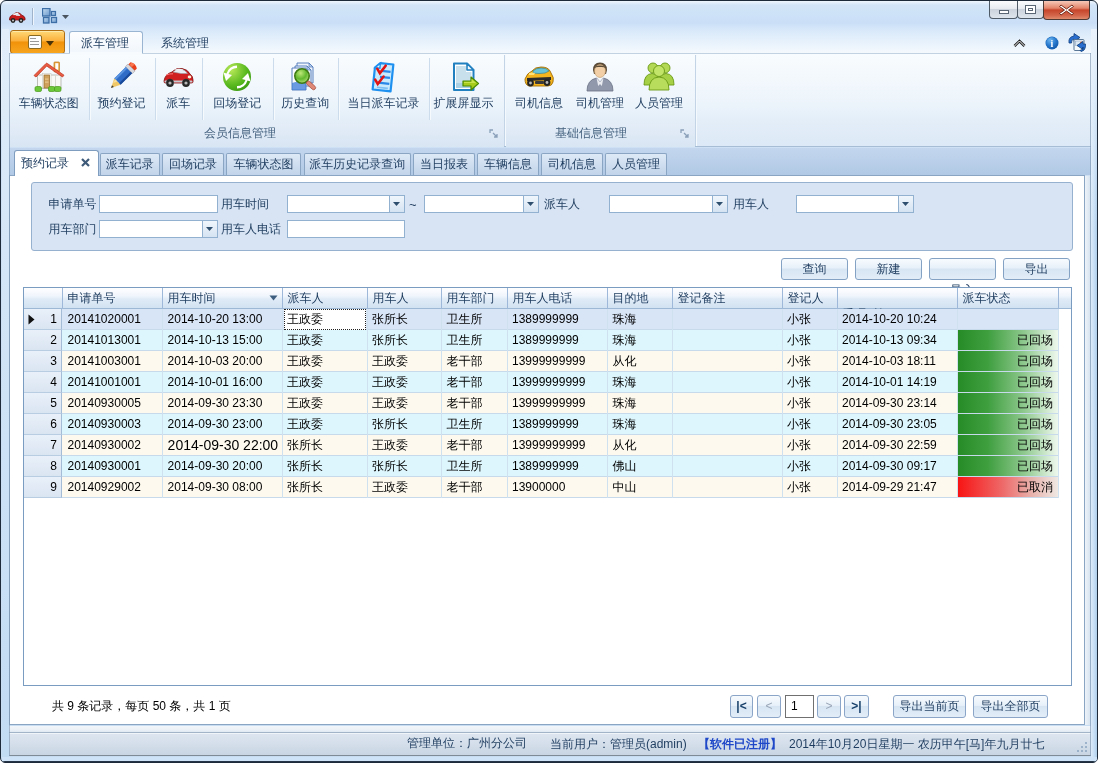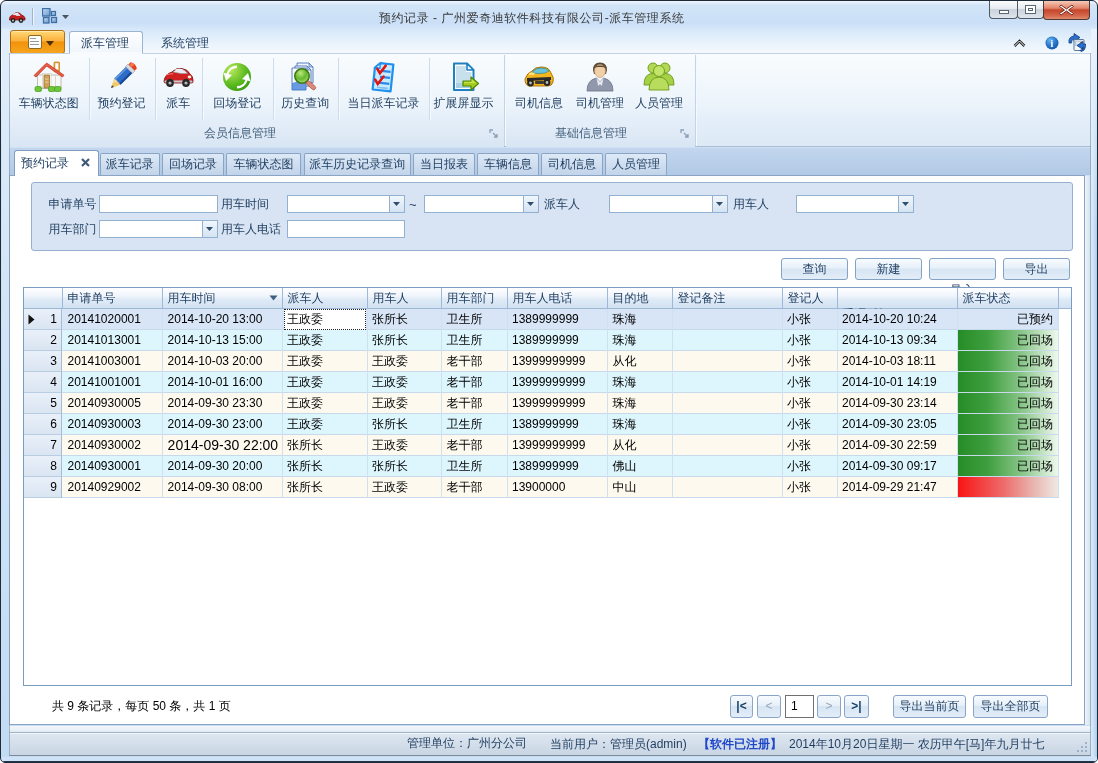--- a/index.html
+++ b/index.html
@@ -26,21 +26,20 @@
         </linearGradient>
       </defs>
 <rect x="0.5" y="0.5" width="7.5" height="7.5" fill="url(#qg)" stroke="#3e6ea6" stroke-width="1.3"></rect>
 <rect x="9.5" y="3.5" width="4" height="4" fill="url(#qg)" stroke="#3e6ea6" stroke-width="1.2"></rect>
 <rect x="1.5" y="9.5" width="5.5" height="5.5" fill="url(#qg)" stroke="#3e6ea6" stroke-width="1.3"></rect>
 <rect x="9.5" y="9.5" width="5" height="5" fill="url(#qg)" stroke="#3e6ea6" stroke-width="1.3"></rect>
     </svg>
 <svg style="position:absolute;left:61px;top:14px" width="7" height="4" viewBox="0 0 7 4">
       <path d="M0 0 L7 0 L3.5 4 Z" fill="#4a5560"></path>
     </svg>
-<div style="position:absolute;left:378px;top:9.5px;font-size:12px;line-height:15px;color:#3a3a3a;white-space:nowrap;letter-spacing:0.55px;">预约记录 - 广州爱奇迪软件科技有限公司-派车管理系统</div>
 <div style="position:absolute;left:988px;top:0;width:29px;height:18px;border:1px solid #4e5a66;border-top:none;border-radius:0 0 4px 4px;background:linear-gradient(#fbfcfd,#e7ebf0 45%,#ccd3dc 50%,#dfe5ec 100%);"></div>
 <div style="position:absolute;left:998px;top:9px;width:10px;height:4px;background:#fff;border:1px solid #5a6673;"></div>
 <div style="position:absolute;left:1016px;top:0;width:27px;height:18px;border:1px solid #4e5a66;border-top:none;border-radius:0 0 4px 4px;background:linear-gradient(#fbfcfd,#e7ebf0 45%,#ccd3dc 50%,#dfe5ec 100%);"></div>
 <div style="position:absolute;left:1024px;top:4px;width:11px;height:9px;background:#fff;border:1px solid #5a6673;"></div>
 <div style="position:absolute;left:1027px;top:7px;width:5px;height:3px;background:#fff;border:1px solid #5a6673;"></div>
 <div style="position:absolute;left:1042px;top:0;width:47px;height:19px;border:1px solid #4e3a34;border-top:none;border-radius:0 0 4px 4px;background:linear-gradient(#f6c9b8 0,#e3846a 40%,#c6452a 50%,#d3654a 80%,#e08a6c 100%);"></div>
 <svg style="position:absolute;left:1058px;top:3px" width="15" height="12" viewBox="0 0 15 12">
       <path d="M2 1 L7.5 5 L13 1 L14.5 2.5 L9.5 6 L14.5 9.5 L13 11 L7.5 7 L2 11 L0.5 9.5 L5.5 6 L0.5 2.5 Z" fill="#fff" stroke="#6a2010" stroke-width="0.9"></path>
     </svg>
 <div style="position:absolute;left:9px;top:29px;width:55px;height:24px;border:1px solid #b06f12;border-radius:3px;background:linear-gradient(#ffd977 0,#fcb03c 45%,#f1930a 50%,#f7a41f 100%);box-shadow:inset 0 1px 0 #ffe9a8;"></div>
@@ -347,21 +346,20 @@
 <div style="position:absolute;left:1056.7px;top:308px;width:1px;height:21px;background:#cfe0ef;"></div>
 <div style="position:absolute;left:66.5px;top:311.0px;font-size:12px;line-height:15px;color:#000;white-space:nowrap;">20141020001</div>
 <div style="position:absolute;left:166.6px;top:311.0px;font-size:12px;line-height:15px;color:#000;white-space:nowrap;">2014-10-20 13:00</div>
 <div style="position:absolute;left:286px;top:311.0px;font-size:12px;line-height:15px;color:#000;white-space:nowrap;">王政委</div>
 <div style="position:absolute;left:371px;top:311.0px;font-size:12px;line-height:15px;color:#000;white-space:nowrap;">张所长</div>
 <div style="position:absolute;left:445.5px;top:311.0px;font-size:12px;line-height:15px;color:#000;white-space:nowrap;">卫生所</div>
 <div style="position:absolute;left:511px;top:311.0px;font-size:12px;line-height:15px;color:#000;white-space:nowrap;">1389999999</div>
 <div style="position:absolute;left:611.5px;top:311.0px;font-size:12px;line-height:15px;color:#000;white-space:nowrap;">珠海</div>
 <div style="position:absolute;left:786px;top:311.0px;font-size:12px;line-height:15px;color:#000;white-space:nowrap;">小张</div>
 <div style="position:absolute;left:841px;top:311.0px;font-size:12px;line-height:15px;color:#000;white-space:nowrap;">2014-10-20 10:24</div>
-<div style="position:absolute;left:0px;top:311.0px;font-size:12px;line-height:15px;color:#000;white-space:nowrap;width:1052px;text-align:right;">已预约</div>
 <div style="position:absolute;left:282.5px;top:308px;width:82px;height:20.5px;background:#fff;border:1px dotted #222;"></div>
 <div style="position:absolute;left:286px;top:311.0px;font-size:12px;line-height:15px;color:#000;white-space:nowrap;">王政委</div>
 <div style="position:absolute;left:23px;top:329px;width:38px;height:21px;background:linear-gradient(#e9f0f9,#dae5f2);border-right:1px solid #a5bcd6;border-bottom:1px solid #b9cde2;"></div>
 <div style="position:absolute;left:0px;top:332.0px;font-size:12px;line-height:15px;color:#000;white-space:nowrap;width:56px;text-align:right;">2</div>
 <div style="position:absolute;left:61px;top:329px;width:995.7px;height:21px;background:#ddf6fd;border-bottom:1px solid #c6daec;"></div>
 <div style="position:absolute;left:161px;top:329px;width:1px;height:21px;background:#cfe0ef;"></div>
 <div style="position:absolute;left:281px;top:329px;width:1px;height:21px;background:#cfe0ef;"></div>
 <div style="position:absolute;left:366px;top:329px;width:1px;height:21px;background:#cfe0ef;"></div>
 <div style="position:absolute;left:440px;top:329px;width:1px;height:21px;background:#cfe0ef;"></div>
 <div style="position:absolute;left:506px;top:329px;width:1px;height:21px;background:#cfe0ef;"></div>
@@ -549,20 +547,21 @@
 <div style="position:absolute;left:66.5px;top:479.0px;font-size:12px;line-height:15px;color:#000;white-space:nowrap;">20140929002</div>
 <div style="position:absolute;left:166.6px;top:479.0px;font-size:12px;line-height:15px;color:#000;white-space:nowrap;">2014-09-30 08:00</div>
 <div style="position:absolute;left:286px;top:479.0px;font-size:12px;line-height:15px;color:#000;white-space:nowrap;">张所长</div>
 <div style="position:absolute;left:371px;top:479.0px;font-size:12px;line-height:15px;color:#000;white-space:nowrap;">王政委</div>
 <div style="position:absolute;left:445.5px;top:479.0px;font-size:12px;line-height:15px;color:#000;white-space:nowrap;">老干部</div>
 <div style="position:absolute;left:511px;top:479.0px;font-size:12px;line-height:15px;color:#000;white-space:nowrap;">13900000</div>
 <div style="position:absolute;left:611.5px;top:479.0px;font-size:12px;line-height:15px;color:#000;white-space:nowrap;">中山</div>
 <div style="position:absolute;left:786px;top:479.0px;font-size:12px;line-height:15px;color:#000;white-space:nowrap;">小张</div>
 <div style="position:absolute;left:841px;top:479.0px;font-size:12px;line-height:15px;color:#000;white-space:nowrap;">2014-09-29 21:47</div>
 <div style="position:absolute;left:957px;top:476px;width:99.7px;height:20px;background:linear-gradient(90deg,#f81414 0,#ee6a6a 45%,#e8b4ae 75%,#efe9e4 100%);"></div>
+<div style="position:absolute;left:0px;top:479.0px;font-size:12px;line-height:15px;color:#000;white-space:nowrap;width:1052px;text-align:right;">已取消</div>
 <div style="position:absolute;left:51px;top:697.5px;font-size:12px;line-height:15px;color:#000;white-space:nowrap;">共 9 条记录，每页 50 条，共 1 页</div>
 <div style="position:absolute;left:729px;top:694px;width:23px;height:23px;background:linear-gradient(#f7fbfe 0,#e7f0f9 45%,#d7e5f3 50%,#e2edf8 100%);border:1px solid #8aa5c7;border-radius:3px;"></div>
     <div style="position:absolute;left:729px;top:698px;width:23px;height:15px;text-align:center;font-size:12px;line-height:15px;color:#17406a;font-weight:bold;">|&lt;</div>
 <div style="position:absolute;left:756px;top:694px;width:24px;height:23px;background:linear-gradient(#f7fbfe 0,#e7f0f9 45%,#d7e5f3 50%,#e2edf8 100%);border:1px solid #8aa5c7;border-radius:3px;"></div>
     <div style="position:absolute;left:756px;top:698px;width:24px;height:15px;text-align:center;font-size:12px;line-height:15px;color:#9aa7b8;font-weight:normal;">&lt;</div>
 <div style="position:absolute;left:784px;top:694px;width:29px;height:23px;background:#fff;border:1px solid #707070;"></div>
 <div style="position:absolute;left:790px;top:698.0px;font-size:12px;line-height:15px;color:#000;white-space:nowrap;">1</div>
 <div style="position:absolute;left:816px;top:694px;width:24px;height:23px;background:linear-gradient(#f7fbfe 0,#e7f0f9 45%,#d7e5f3 50%,#e2edf8 100%);border:1px solid #8aa5c7;border-radius:3px;"></div>
     <div style="position:absolute;left:816px;top:698px;width:24px;height:15px;text-align:center;font-size:12px;line-height:15px;color:#9aa7b8;font-weight:normal;">&gt;</div>
 <div style="position:absolute;left:843px;top:694px;width:25px;height:23px;background:linear-gradient(#f7fbfe 0,#e7f0f9 45%,#d7e5f3 50%,#e2edf8 100%);border:1px solid #8aa5c7;border-radius:3px;"></div>

